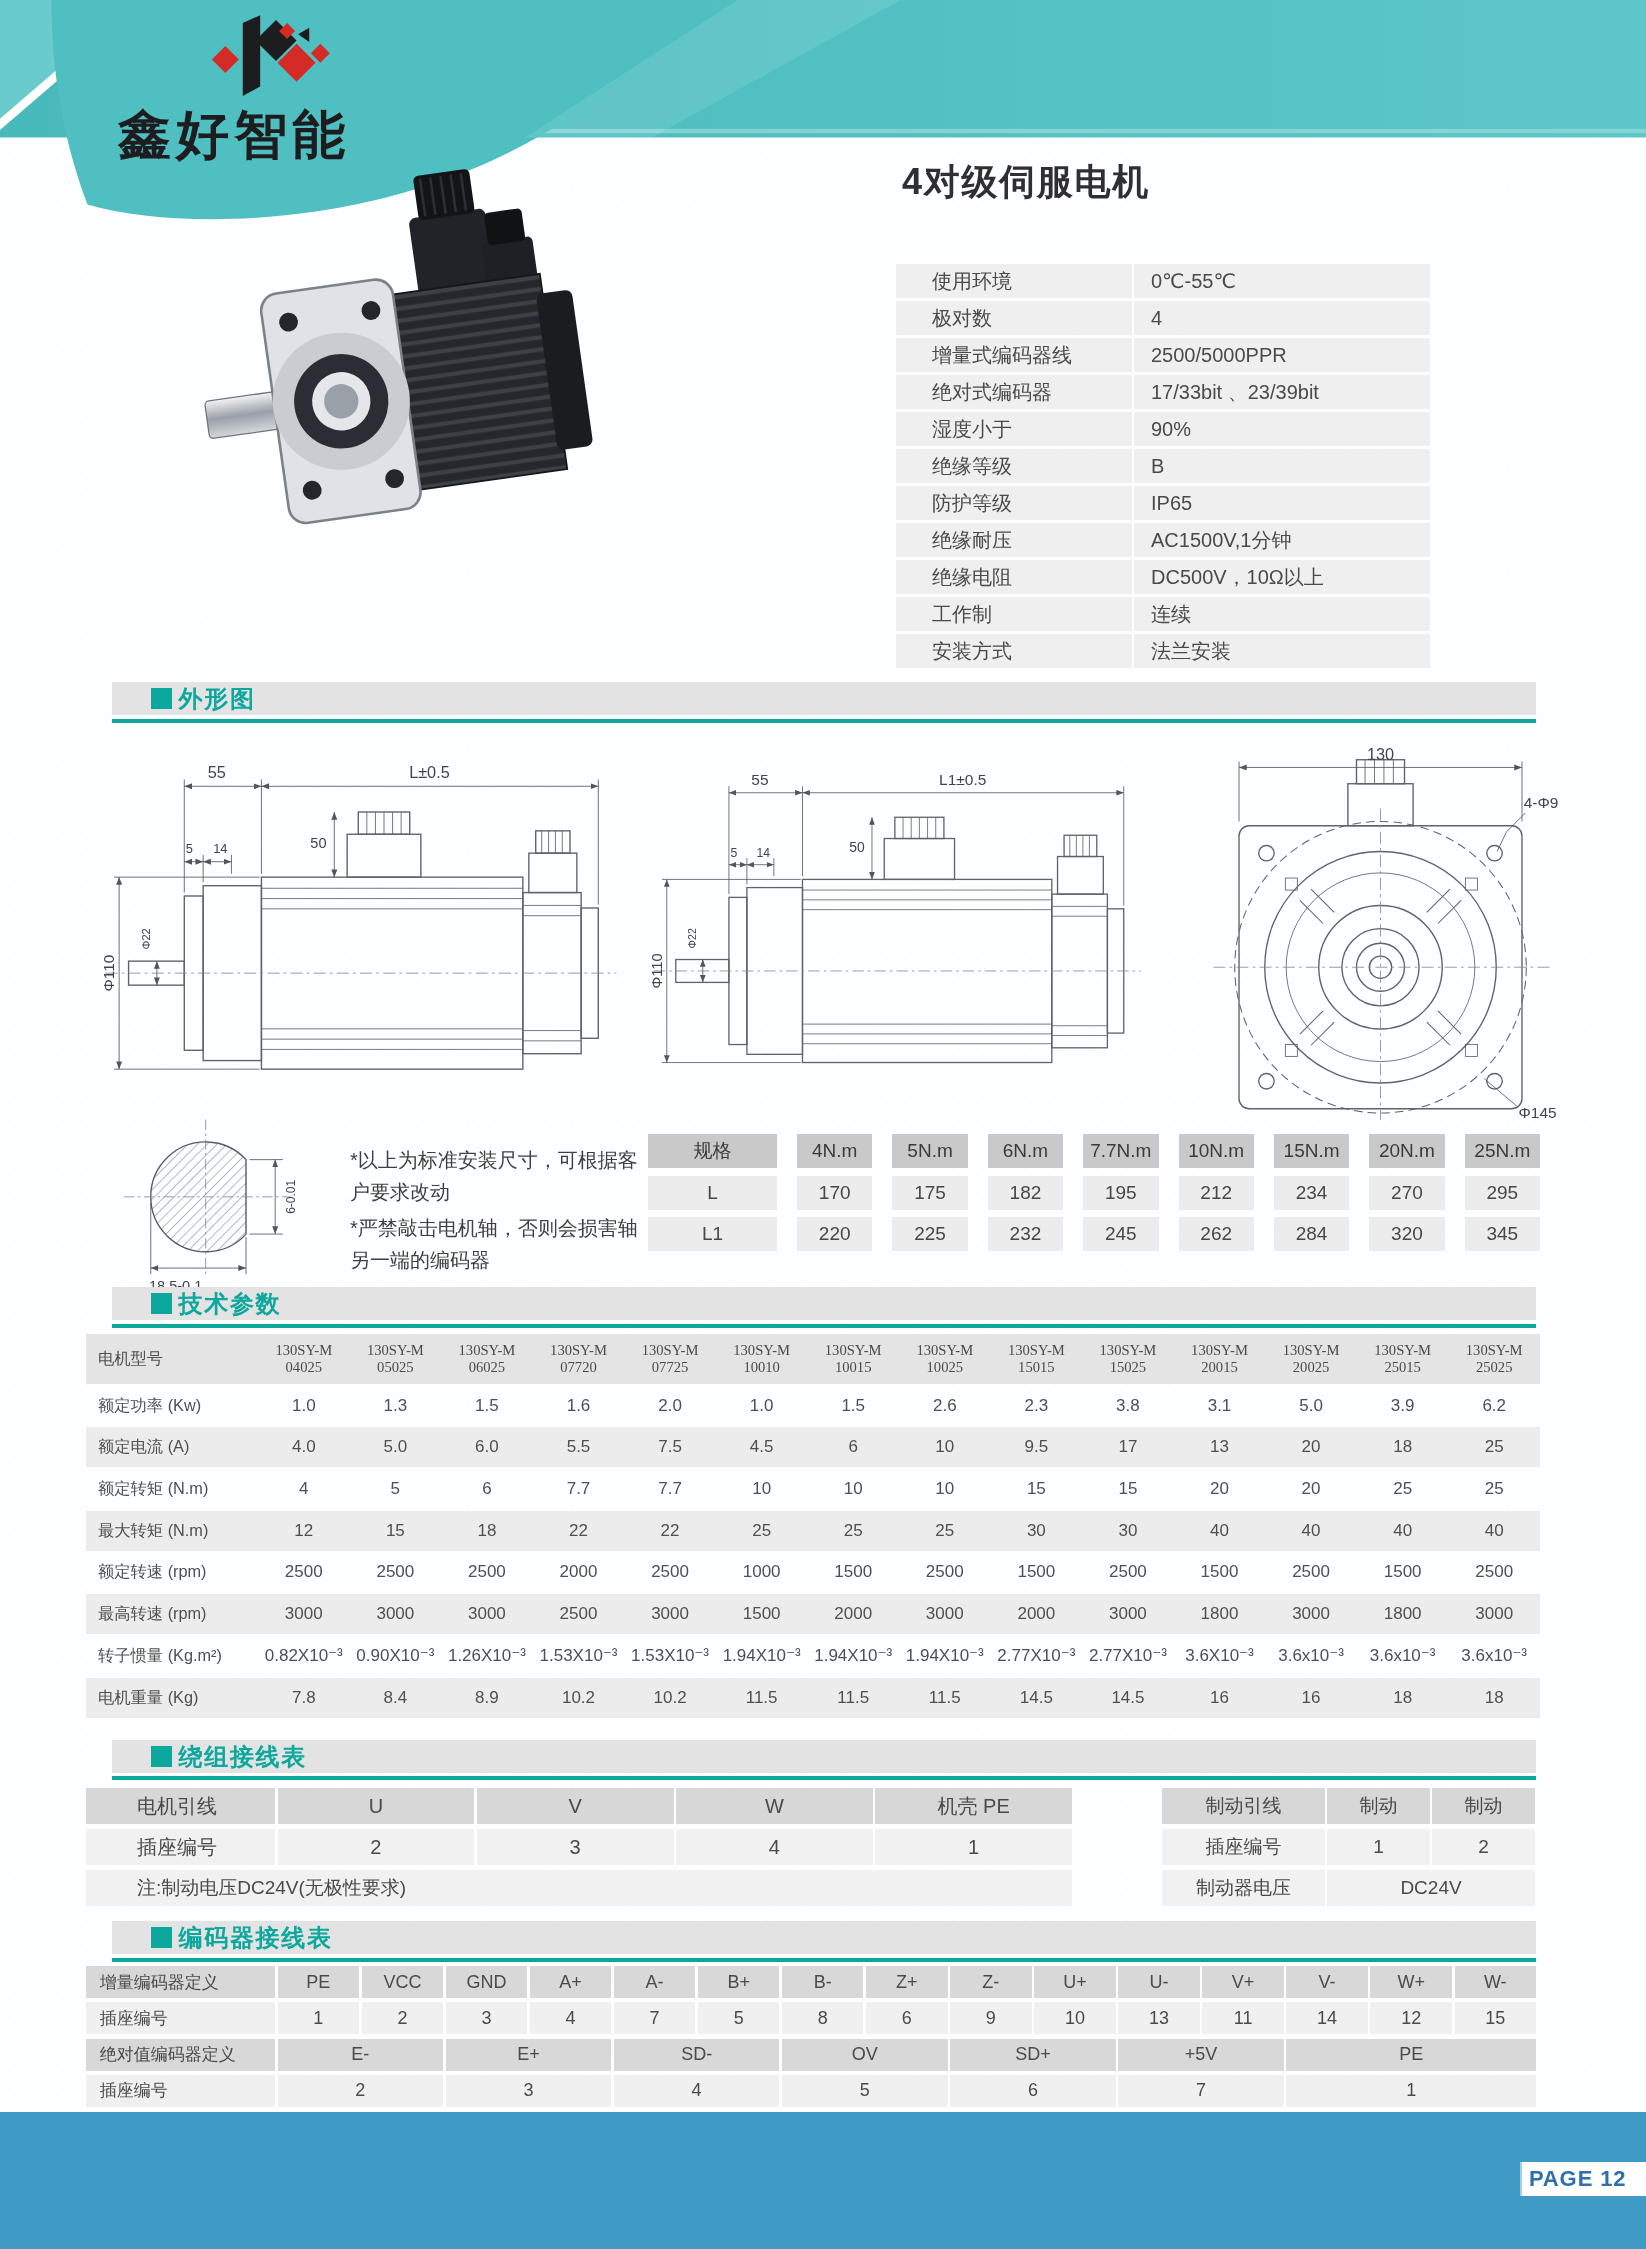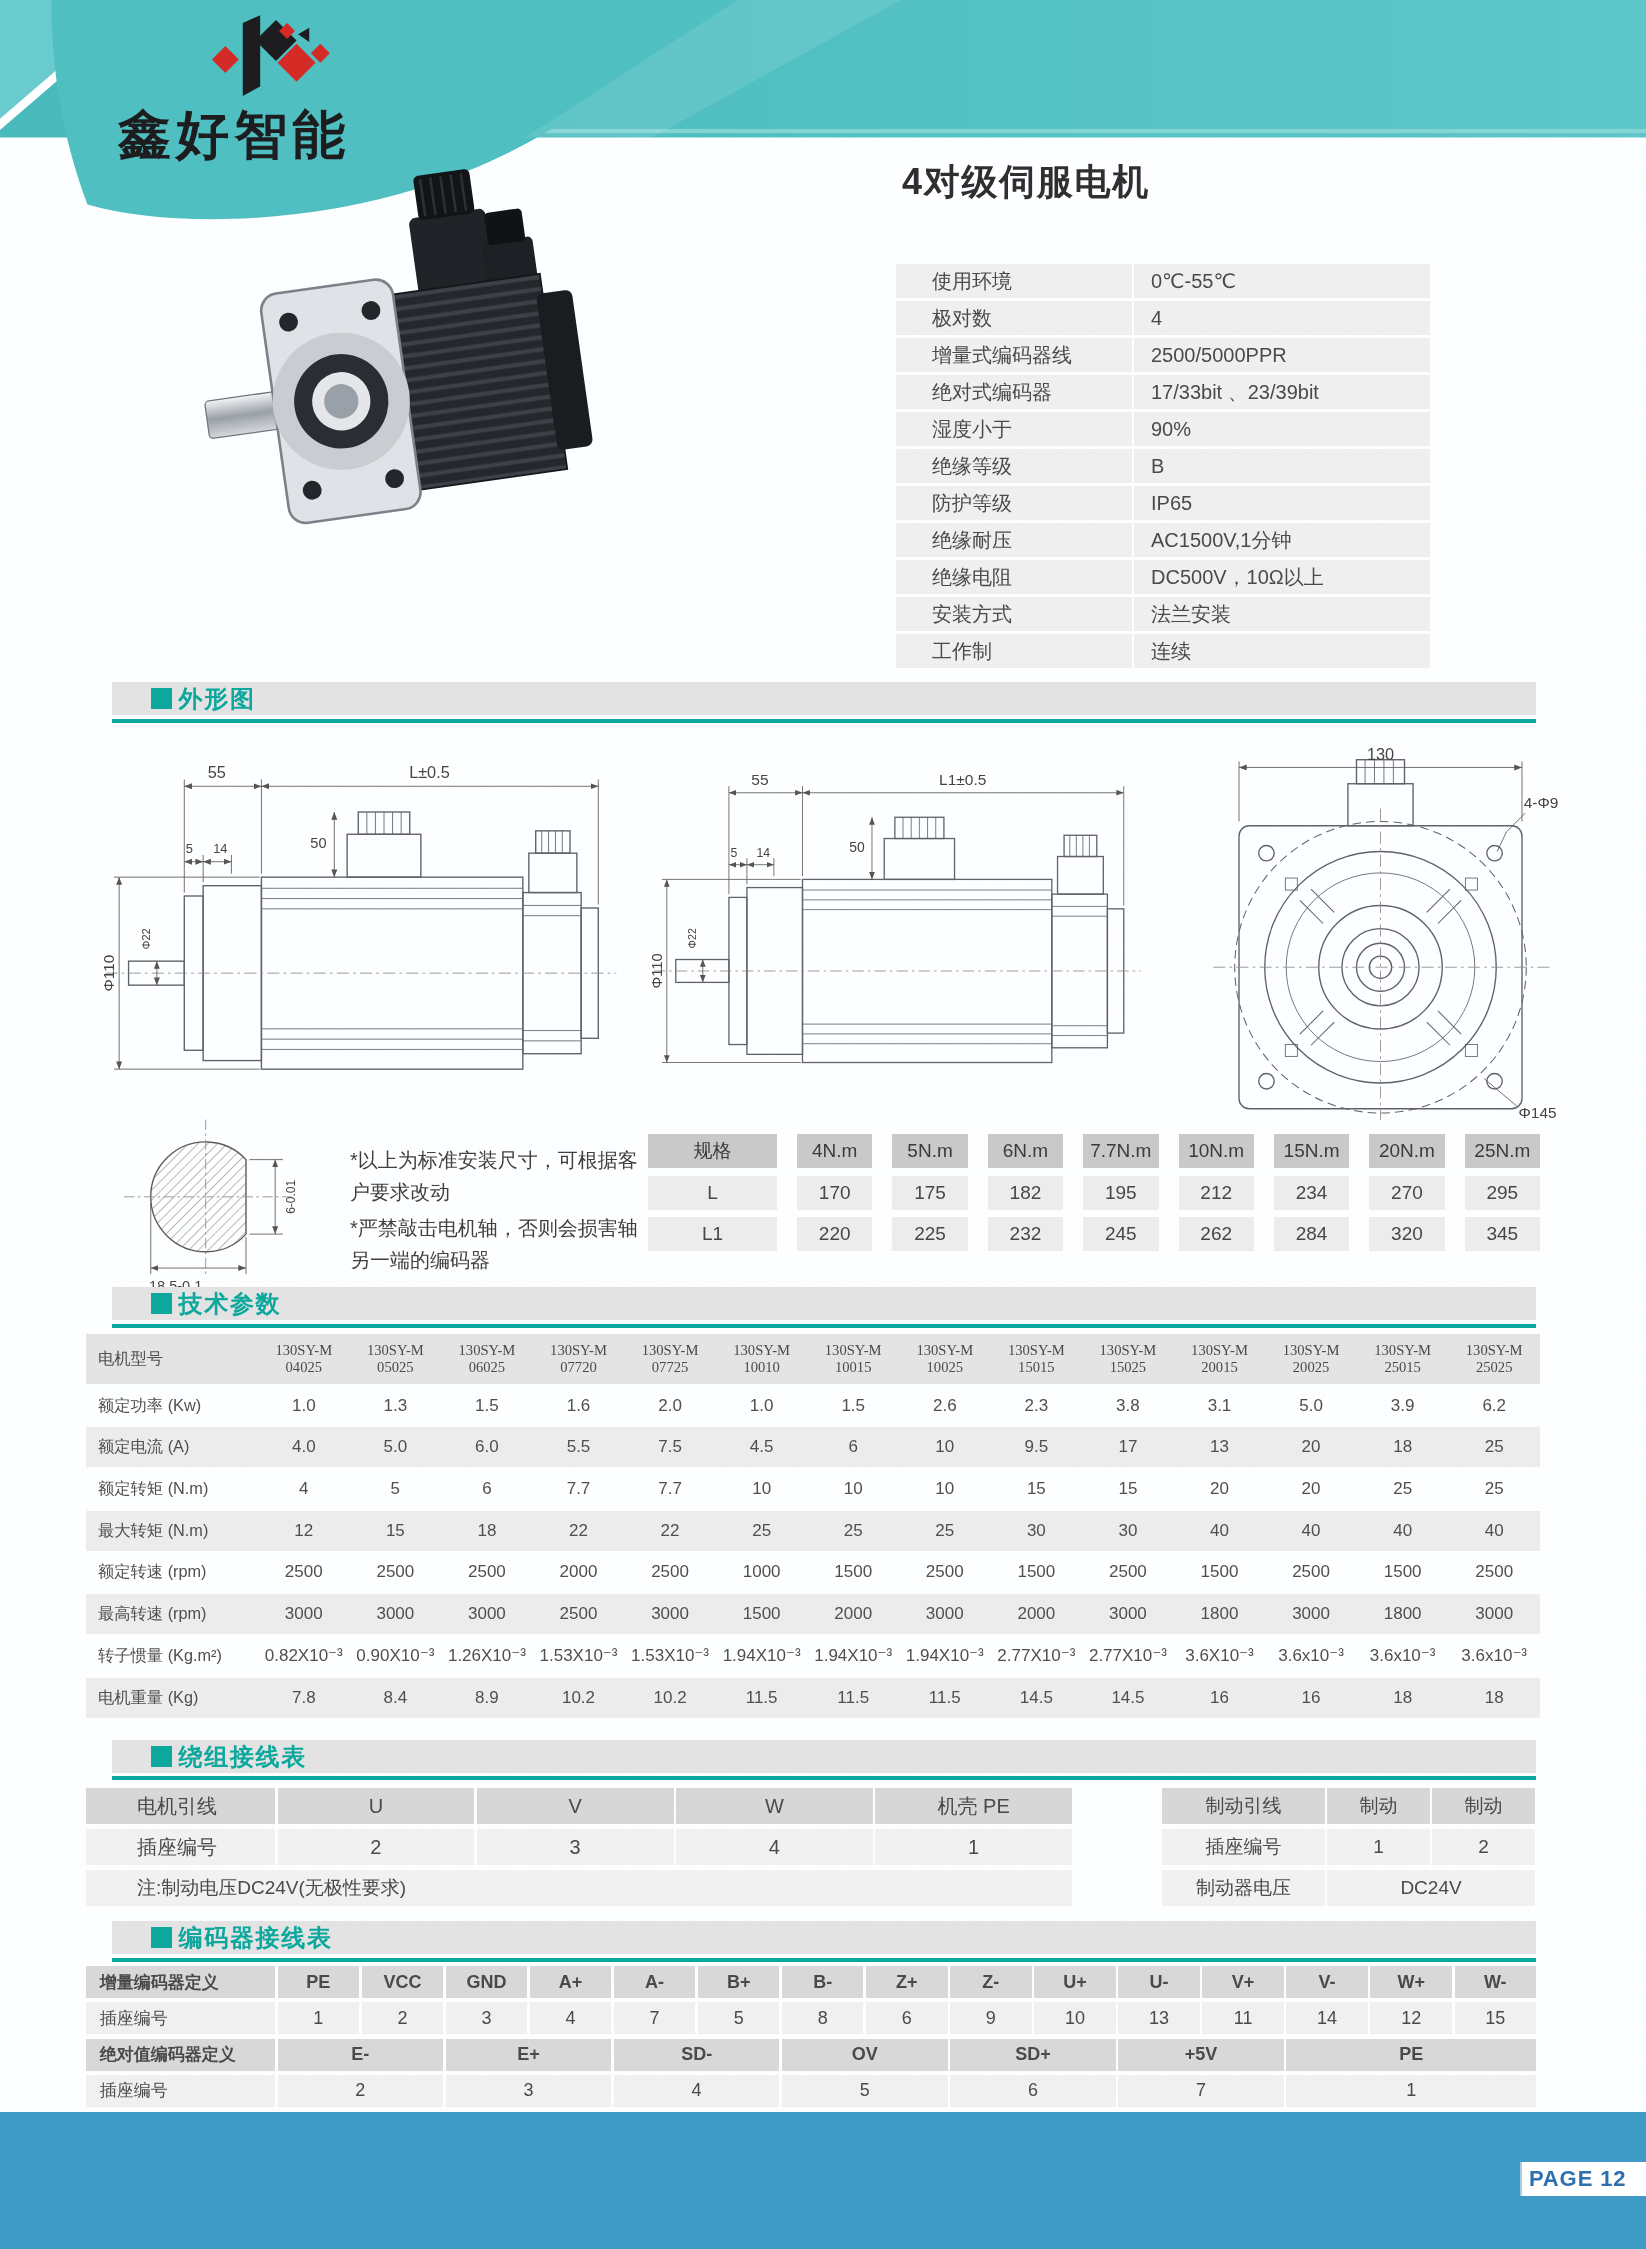--- a/index.html
+++ b/index.html
@@ -56,21 +56,21 @@
   .wind-note{height:36px;background:#f1f1f1;display:flex;align-items:center;padding-left:51px;font-size:19px;color:#4a4a4a;}
   .brake-table{position:absolute;left:1162px;top:1788px;width:373px;}
   .brake-row{display:grid;grid-template-columns:163px 1fr 1fr;gap:2px;margin-bottom:5.1px;}
   .brake-cell{height:36px;background:#f1f1f1;display:flex;align-items:center;justify-content:center;font-size:19px;color:#4a4a4a;}
   .brake-head .brake-cell{background:#d7d7d7;}
   .brake-span{grid-column:span 2;}
   
   .enc-table{position:absolute;left:86px;top:1966px;width:1450px;}
   .enc-row{display:grid;grid-template-columns:189px repeat(15,1fr);gap:2.6px;margin-bottom:4.3px;}
   .enc-cell{height:32px;background:#f0f0f0;display:flex;align-items:center;justify-content:center;font-size:18px;color:#4a4a4a;}
-  .enc-head .enc-cell{background:#d8d8d8;font-weight:bold;}
+  .enc-head .enc-cell{background:#d8d8d8;}
   .enc-label{justify-content:flex-start;padding-left:13.7px;font-size:17px;}
   
   .footer{position:absolute;left:0;top:2112px;width:1647px;height:138px;background:#3f9bc6;}
   .pagebox{position:absolute;left:1520px;top:2162px;width:127px;height:34px;background:#ffffff;
            border-left:2.6px solid #a9cde3;display:flex;align-items:center;padding-left:6.9px;box-sizing:border-box;}
   .pagebox span{font-size:22px;font-weight:bold;color:#2e6fad;letter-spacing:0.9px;}
   svg text{font-family:"Liberation Sans","DejaVu Sans",sans-serif;}
 </style>
 </head>
 <body>
@@ -172,26 +172,26 @@
       </div>
       <div class="spec-row">
         <div class="spec-label">绝缘耐压</div>
         <div class="spec-value">AC1500V,1分钟</div>
       </div>
       <div class="spec-row">
         <div class="spec-label">绝缘电阻</div>
         <div class="spec-value">DC500V，10Ω以上</div>
       </div>
       <div class="spec-row">
+        <div class="spec-label">工作制</div>
+        <div class="spec-value">连续</div>
+      </div>
+      <div class="spec-row">
         <div class="spec-label">安装方式</div>
         <div class="spec-value">法兰安装</div>
-      </div>
-      <div class="spec-row">
-        <div class="spec-label">工作制</div>
-        <div class="spec-value">连续</div>
       </div>
     </div>
 
   <div class="sec" style="top:682px;">
     <span class="sq"></span>
     <span class="t">外形图</span>
   </div>
   <div class="sec-line" style="top:719px;"></div>
 
   <svg class="d-side1" viewBox="0 0 630 450">

